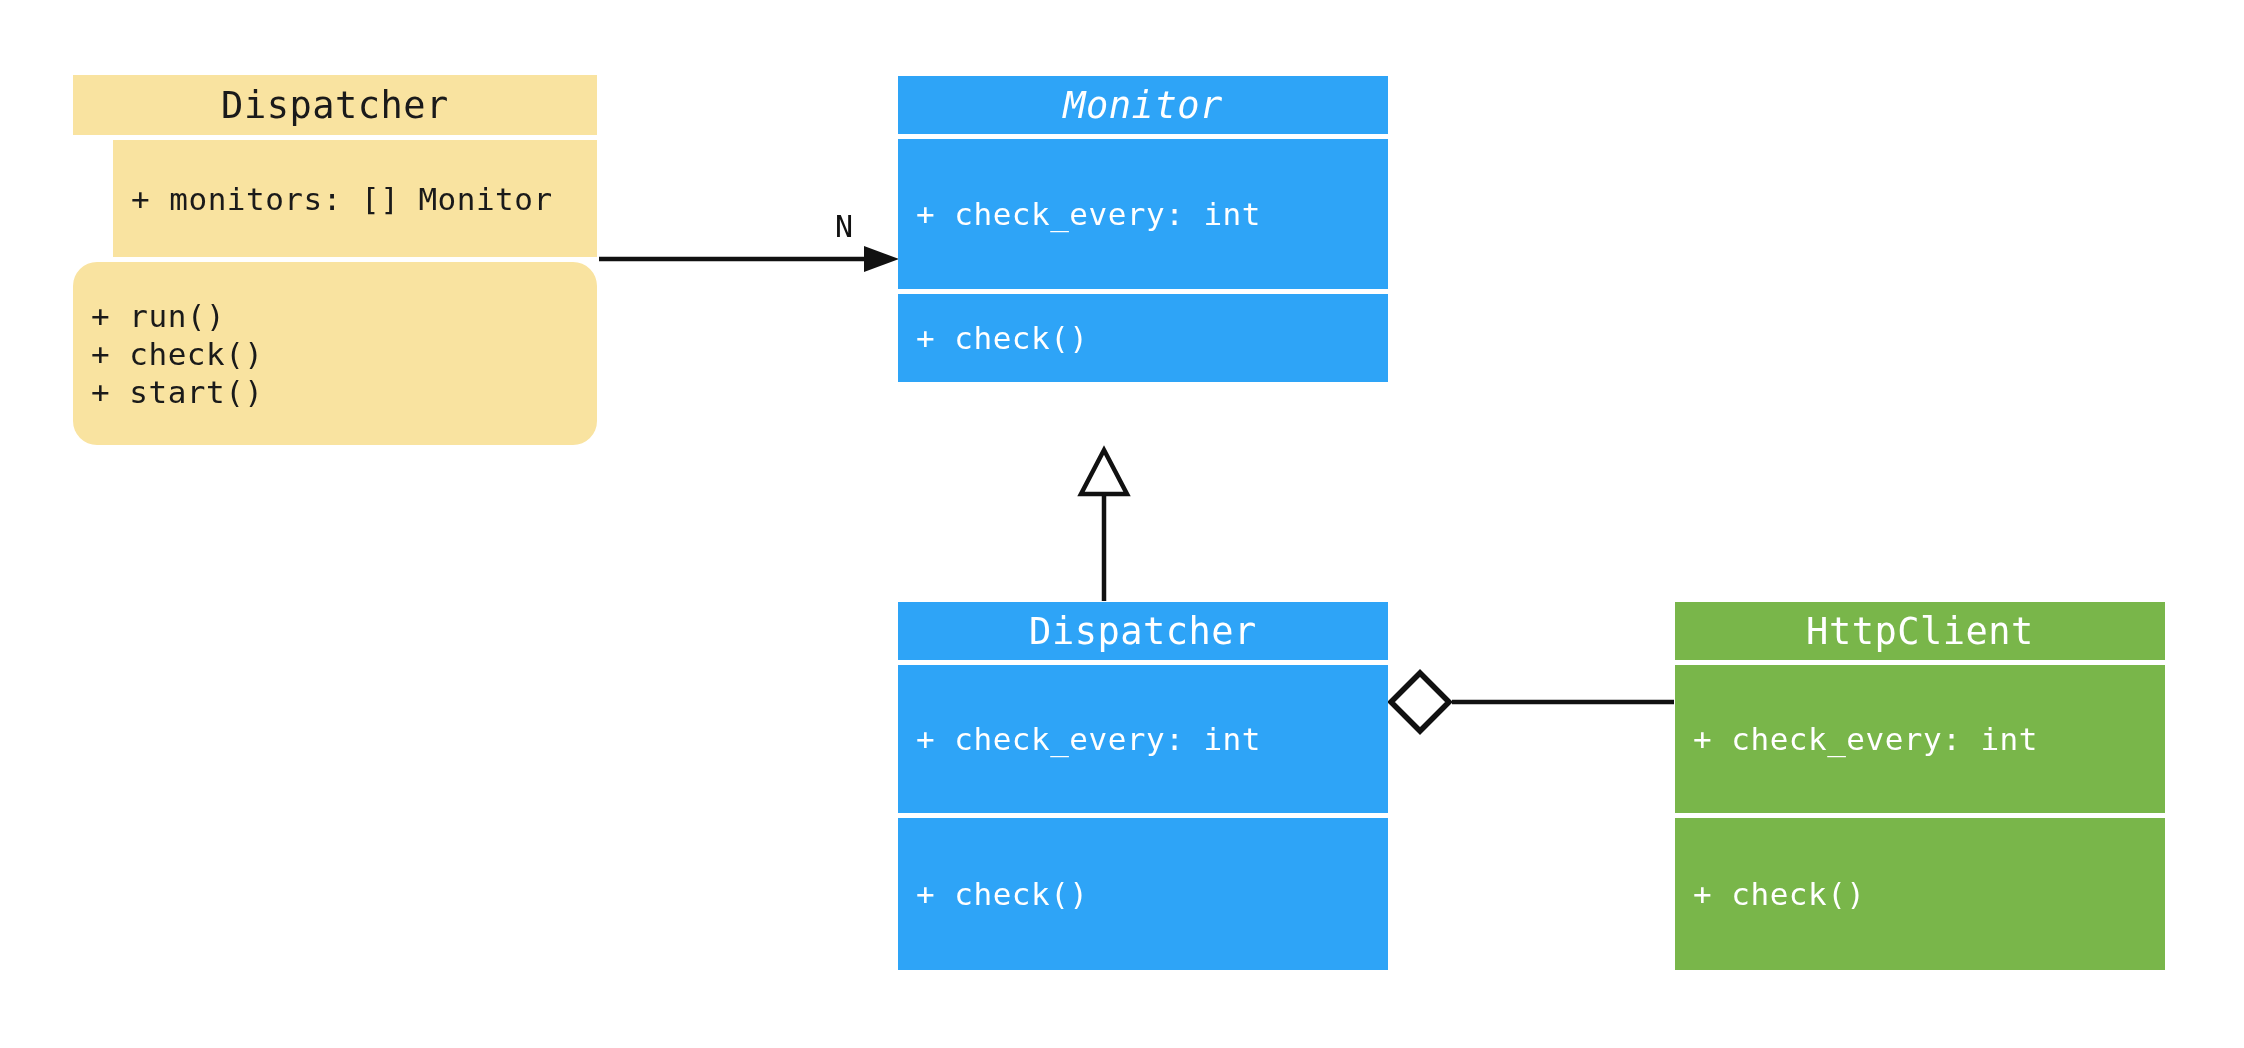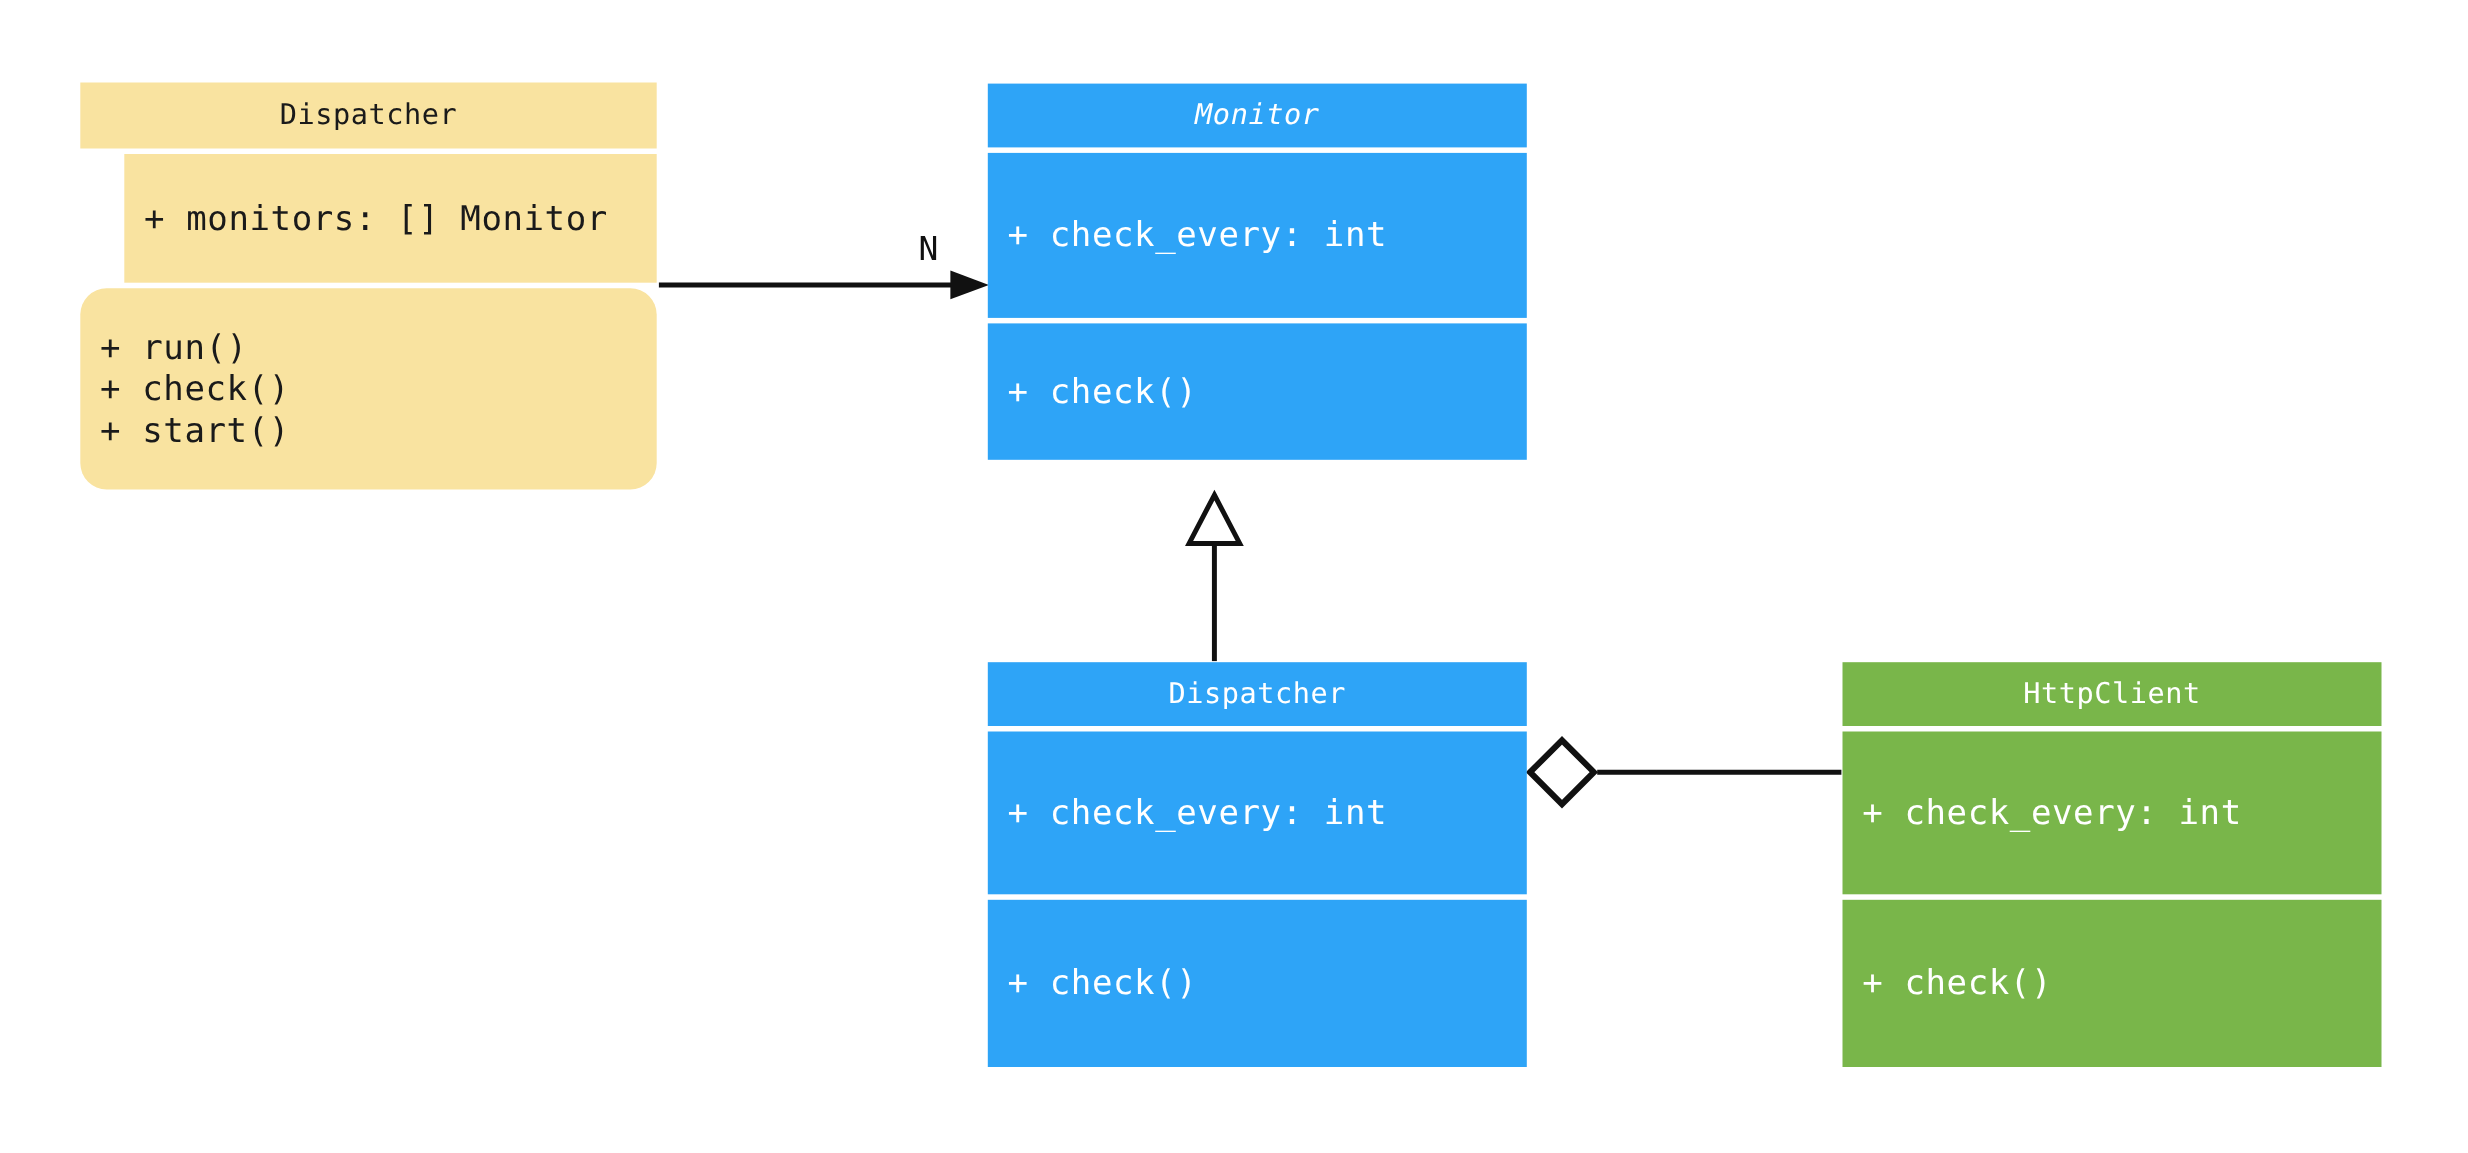--- a/index.html
+++ b/index.html
@@ -15,36 +15,36 @@
     position:absolute;
     display:flex;flex-direction:column;gap:5px;
     box-sizing:border-box;
   }
   .sec{
     display:flex;flex-direction:column;justify-content:center;
     box-sizing:border-box;
   }
   .cls-title{
     align-items:center;justify-content:center;
-    font-size:26px;letter-spacing:0.5px;
+    font-size:37px;letter-spacing:0.5px;
   }
   .cls-body{
     align-items:flex-start;
     padding-left:18px;
     font-size:31px;letter-spacing:0.5px;
     line-height:38px;
     white-space:pre;
   }
   
   #box-dispatcher{left:73px;top:75px;width:524px;height:370px;}
   #box-dispatcher .cls-title{flex:0 0 60px;}
   #box-dispatcher .cls-attrs{flex:0 0 117px;margin-left:40px;}
   #box-dispatcher .cls-methods{flex:1 1 auto;border-radius:24px;}
   
-  #box-monitor{left:898px;top:76px;width:490px;height:342px;justify-content:center;}
+  #box-monitor{left:898px;top:76px;width:490px;height:306px;justify-content:center;}
   #box-monitor .cls-title{flex:0 0 58px;font-style:italic;}
   #box-monitor .cls-attrs{flex:0 0 150px;}
   #box-monitor .cls-methods{flex:1 1 auto;}
   
   #box-httpmonitor{left:898px;top:602px;width:490px;height:368px;}
   #box-httpmonitor .cls-title{flex:0 0 58px;}
   #box-httpmonitor .cls-attrs{flex:0 0 148px;}
   #box-httpmonitor .cls-methods{flex:1 1 auto;}
   
   #box-httpclient{left:1675px;top:602px;width:490px;height:368px;}

